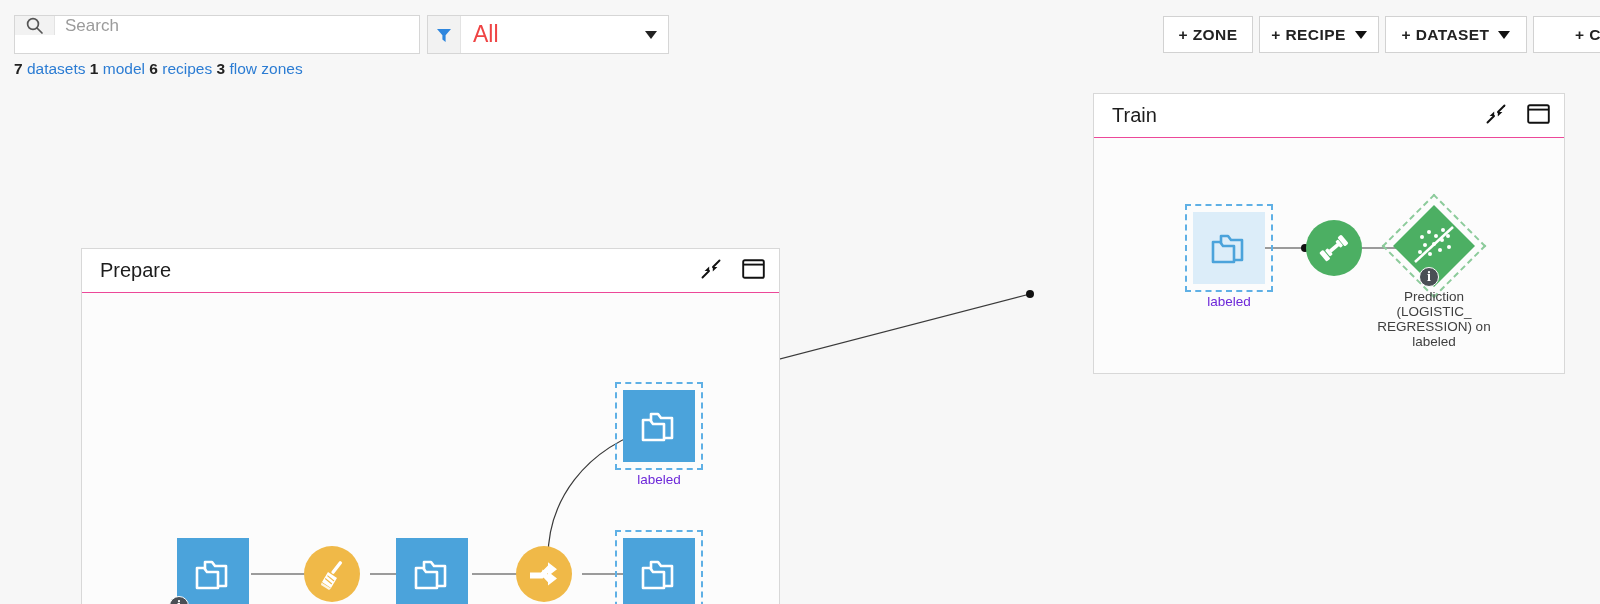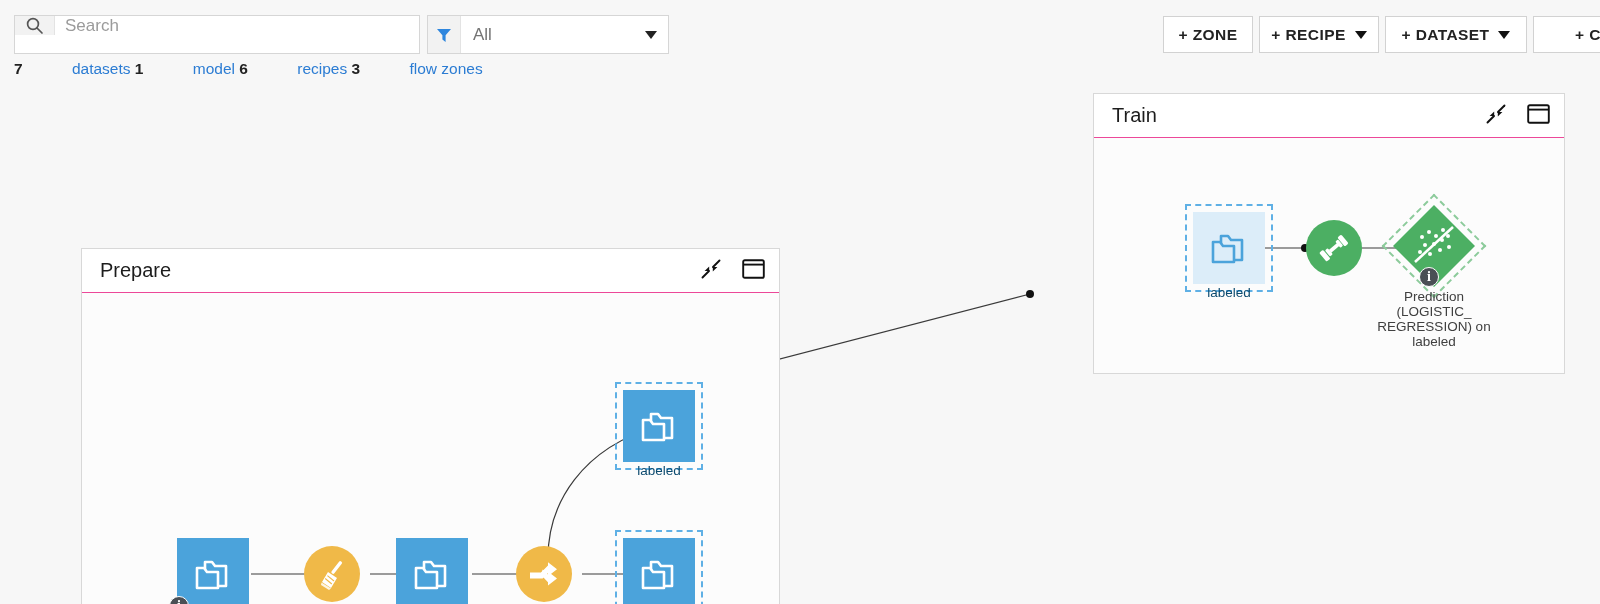--- a/index.html
+++ b/index.html
@@ -41,36 +41,36 @@
     display: flex; align-items: stretch;
     height: 39px; width: 242px;
     border: 1px solid #d6d6d6; background: #fff;
   }
   .filter-icon-box {
     width: 33px; display: flex; align-items: center; justify-content: center;
     background: #f2f2f2; border-right: 1px solid #e3e3e3;
   }
   .filter-value {
     flex: 1; display: flex; align-items: center;
-    font-size: 17px; color: #737373; padding: 0 12px; text-align: center;
+    font-size: 23px; color: #ef4444; padding: 0 12px; text-align: center;
   }
   .caret-box { width: 34px; display: flex; align-items: center; justify-content: center; }
   .caret {
     width: 0; height: 0;
     border-left: 6px solid transparent; border-right: 6px solid transparent;
     border-top: 8px solid #222;
   }
 
   
   #counts {
     position: absolute; left: 14px; top: 60px;
     font-size: 15.5px; color: #2b6cb8; white-space: nowrap;
   }
   #counts b { color: #222; font-weight: bold; }
-  #counts .lnk { color: #2b7cd3; margin-left: 45px; }
+  #counts .lnk { color: #2b7cd3; }
 
   
   .tbtn {
     position: absolute; top: 16px; height: 37px;
     background: #fff; border: 1px solid #d2d2d2;
     display: flex; align-items: center; justify-content: center; gap: 9px;
     font-size: 15.5px; font-weight: bold; color: #222; letter-spacing: .4px;
     white-space: nowrap; padding: 16px 16px;
   }
   .tbtn .caret { border-top-color: #111; }
@@ -103,22 +103,22 @@
     width: 72px; height: 72px; background: #4ba3db;
     display: flex; align-items: center; justify-content: center;
   }
   .ds-box.light { background: #dcedf9; }
   .sel {
     position: absolute; left: -8px; top: -8px; right: -8px; bottom: -8px;
     border: 2px dashed #5fb0e5;
   }
   .node-label {
     position: absolute; left: 50%; transform: translateX(-50%);
-    top: 73px; width: 150px; text-align: center;
-    font-size: 13.5px; color: #0c4a6e; line-height: 15px;
+    top: 82px; width: 150px; text-align: center;
+    font-size: 13.5px; color: #6d28d9; line-height: 15px;
   }
   .node-label.green { color: #404040; }
 
   .recipe-circle {
     width: 56px; height: 56px; border-radius: 50%;
     display: flex; align-items: center; justify-content: center;
   }
   .recipe-circle.orange { background: #f0b948; }
   .recipe-circle.green { background: #4caf63; }
 

